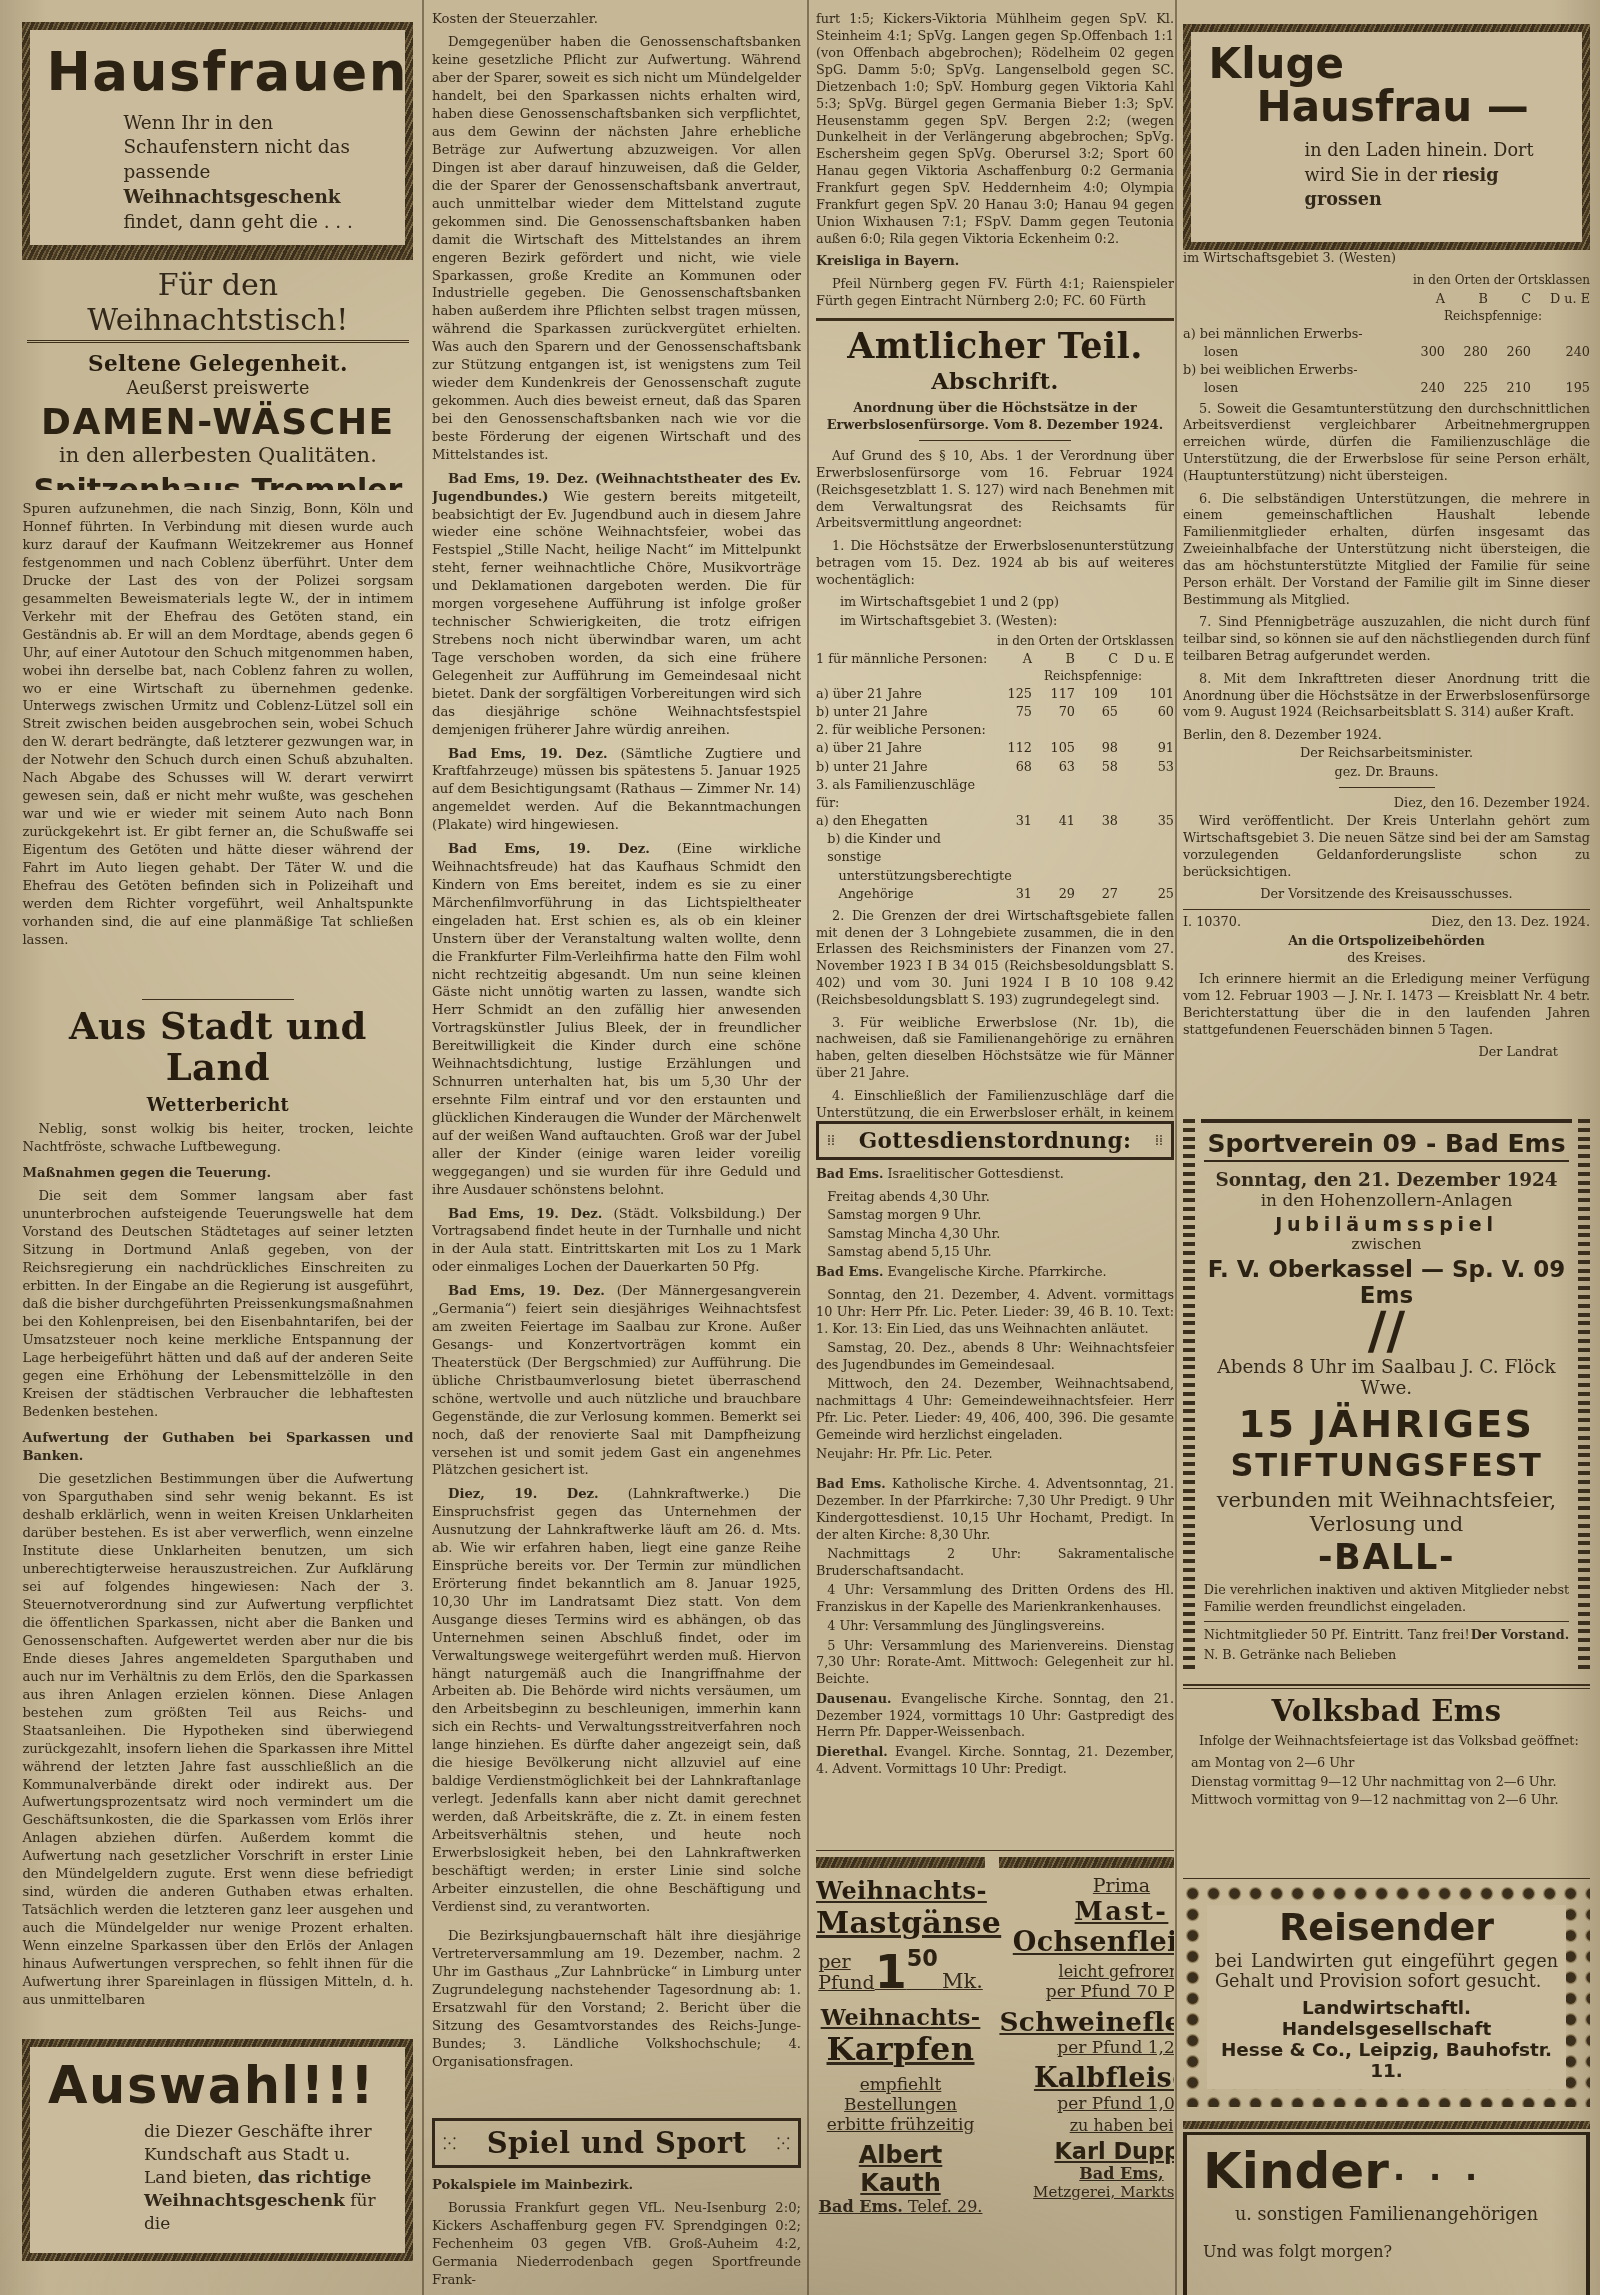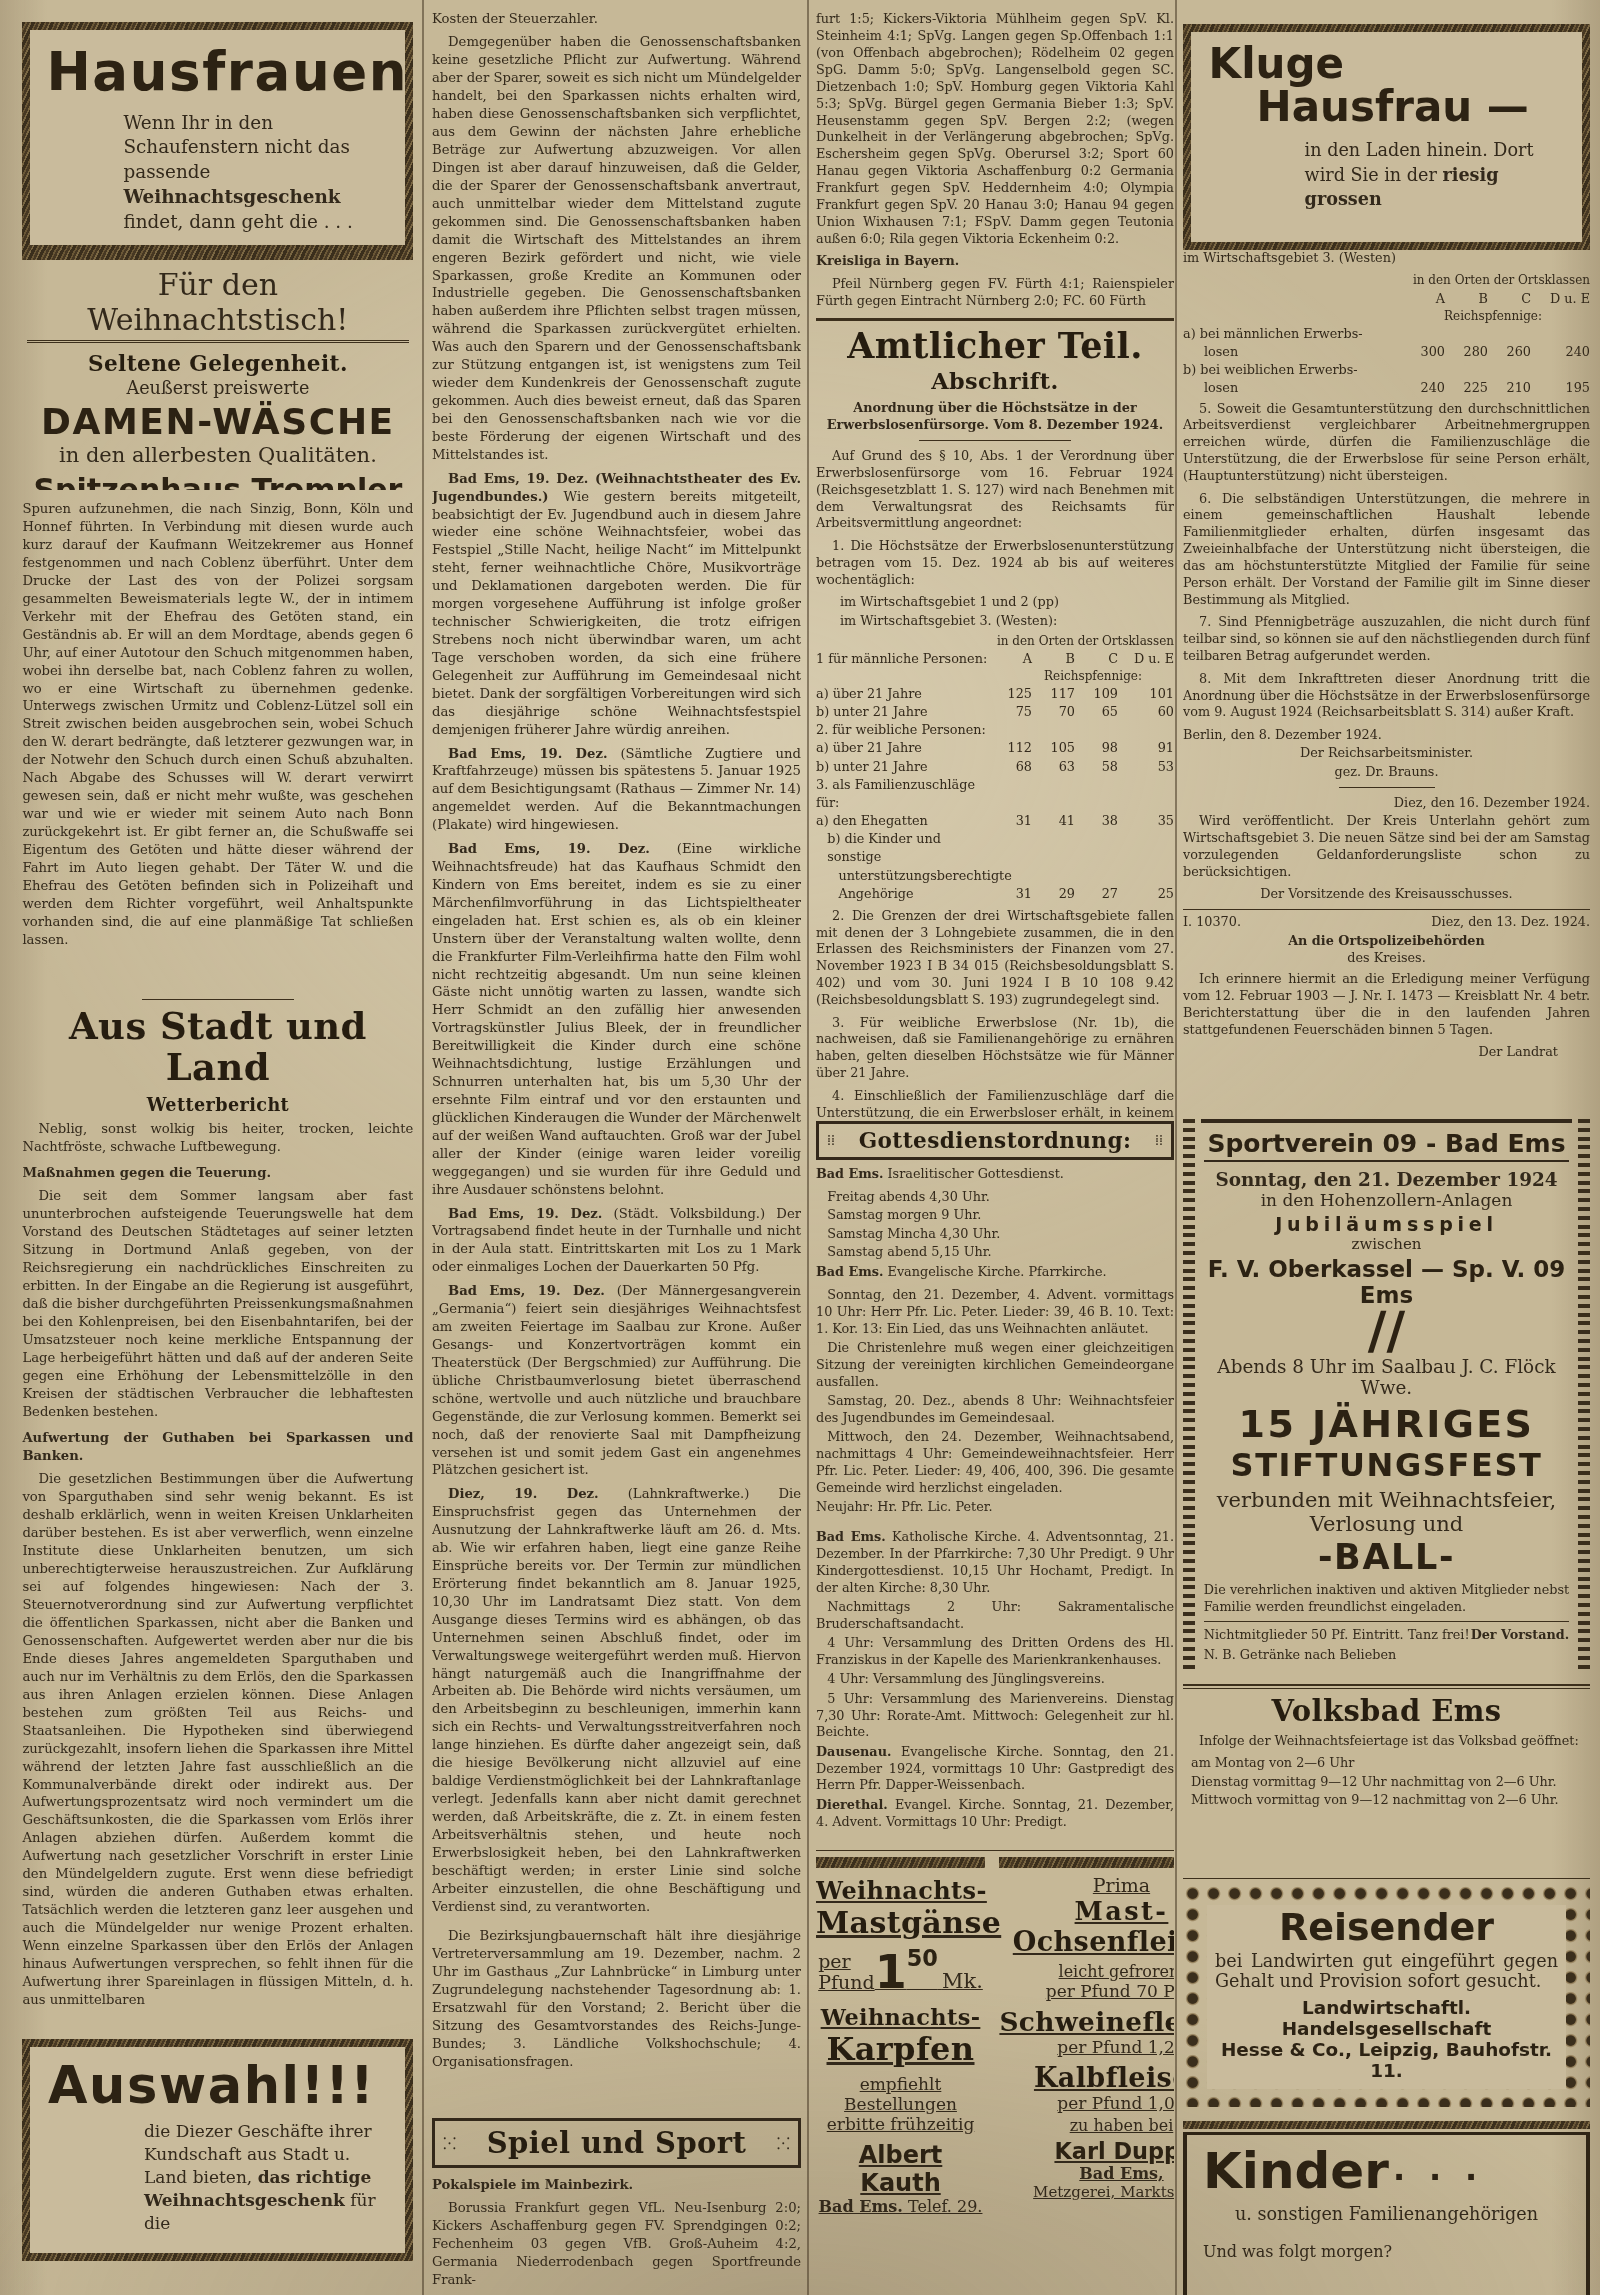--- a/index.html
+++ b/index.html
@@ -227,21 +227,20 @@
       <span style="font-size:14.4px;">⁞⁞</span>
     </div>
     <div style="margin-top:6.4px;">
       <p class="t ni"><b class="lead">Bad Ems.</b><span> Israelitischer Gottesdienst.</span></p>
       <p class="t ni" style="margin:0 0 1.6px 11.2px;"><b class="lead"></b><span>Freitag abends 4,30 Uhr.</span></p>
       <p class="t ni" style="margin:0 0 1.6px 11.2px;"><b class="lead"></b><span>Samstag morgen 9 Uhr.</span></p>
       <p class="t ni" style="margin:0 0 1.6px 11.2px;"><b class="lead"></b><span>Samstag Mincha 4,30 Uhr.</span></p>
       <p class="t ni" style="margin:0 0 3.2px 11.2px;"><b class="lead"></b><span>Samstag abend 5,15 Uhr.</span></p>
       <p class="t ni"><b class="lead">Bad Ems.</b><span> Evangelische Kirche. Pfarrkirche.</span></p>
       <p class="t" style="text-indent:11.2px;margin-bottom:2.4px;"><b class="lead"></b><span>Sonntag, den 21. Dezember, 4. Advent. vormittags 10 Uhr: Herr Pfr. Lic. Peter. Lieder: 39, 46 B. 10. Text: 1. Kor. 13: Ein Lied, das uns Weihnachten anläutet.</span></p>
-      <p class="t" style="text-indent:11.2px;margin-bottom:2.4px;"><b class="lead"></b><span>Die Christenlehre muß wegen einer gleichzeitigen Sitzung der vereinigten kirchlichen Gemeindeorgane ausfallen.</span></p>
       <p class="t" style="text-indent:11.2px;margin-bottom:2.4px;"><b class="lead"></b><span>Samstag, 20. Dez., abends 8 Uhr: Weihnachtsfeier des Jugendbundes im Gemeindesaal.</span></p>
       <p class="t" style="text-indent:11.2px;margin-bottom:2.4px;"><b class="lead"></b><span>Mittwoch, den 24. Dezember, Weihnachtsabend, nachmittags 4 Uhr: Gemeindeweihnachtsfeier. Herr Pfr. Lic. Peter. Lieder: 49, 406, 400, 396. Die gesamte Gemeinde wird herzlichst eingeladen.</span></p>
       <p class="t ni" style="margin-bottom:13px;"><b class="lead"></b><span>Neujahr: Hr. Pfr. Lic. Peter.</span></p>
       <p class="t" style="text-indent:0;margin-bottom:2.4px;"><b class="lead">Bad Ems.</b><span> Katholische Kirche. 4. Adventsonntag, 21. Dezember. In der Pfarrkirche: 7,30 Uhr Predigt. 9 Uhr Kindergottesdienst. 10,15 Uhr Hochamt, Predigt. In der alten Kirche: 8,30 Uhr.</span></p>
       <p class="t" style="text-indent:11.2px;margin-bottom:2.4px;"><b class="lead"></b><span>Nachmittags 2 Uhr: Sakramentalische Bruderschaftsandacht.</span></p>
       <p class="t" style="text-indent:11.2px;margin-bottom:2.4px;"><b class="lead"></b><span>4 Uhr: Versammlung des Dritten Ordens des Hl. Franziskus in der Kapelle des Marienkrankenhauses.</span></p>
       <p class="t" style="text-indent:11.2px;margin-bottom:2.4px;"><b class="lead"></b><span>4 Uhr: Versammlung des Jünglingsvereins.</span></p>
       <p class="t" style="text-indent:11.2px;margin-bottom:2.4px;"><b class="lead"></b><span>5 Uhr: Versammlung des Marienvereins. Dienstag 7,30 Uhr: Rorate-Amt. Mittwoch: Gelegenheit zur hl. Beichte.</span></p>
       <p class="t" style="text-indent:0;margin-bottom:2.4px;"><b class="lead">Dausenau.</b><span> Evangelische Kirche. Sonntag, den 21. Dezember 1924, vormittags 10 Uhr: Gastpredigt des Herrn Pfr. Dapper-Weissenbach.</span></p>
       <p class="t" style="text-indent:0;"><b class="lead">Dierethal.</b><span> Evangel. Kirche. Sonntag, 21. Dezember, 4. Advent. Vormittags 10 Uhr: Predigt.</span></p>

